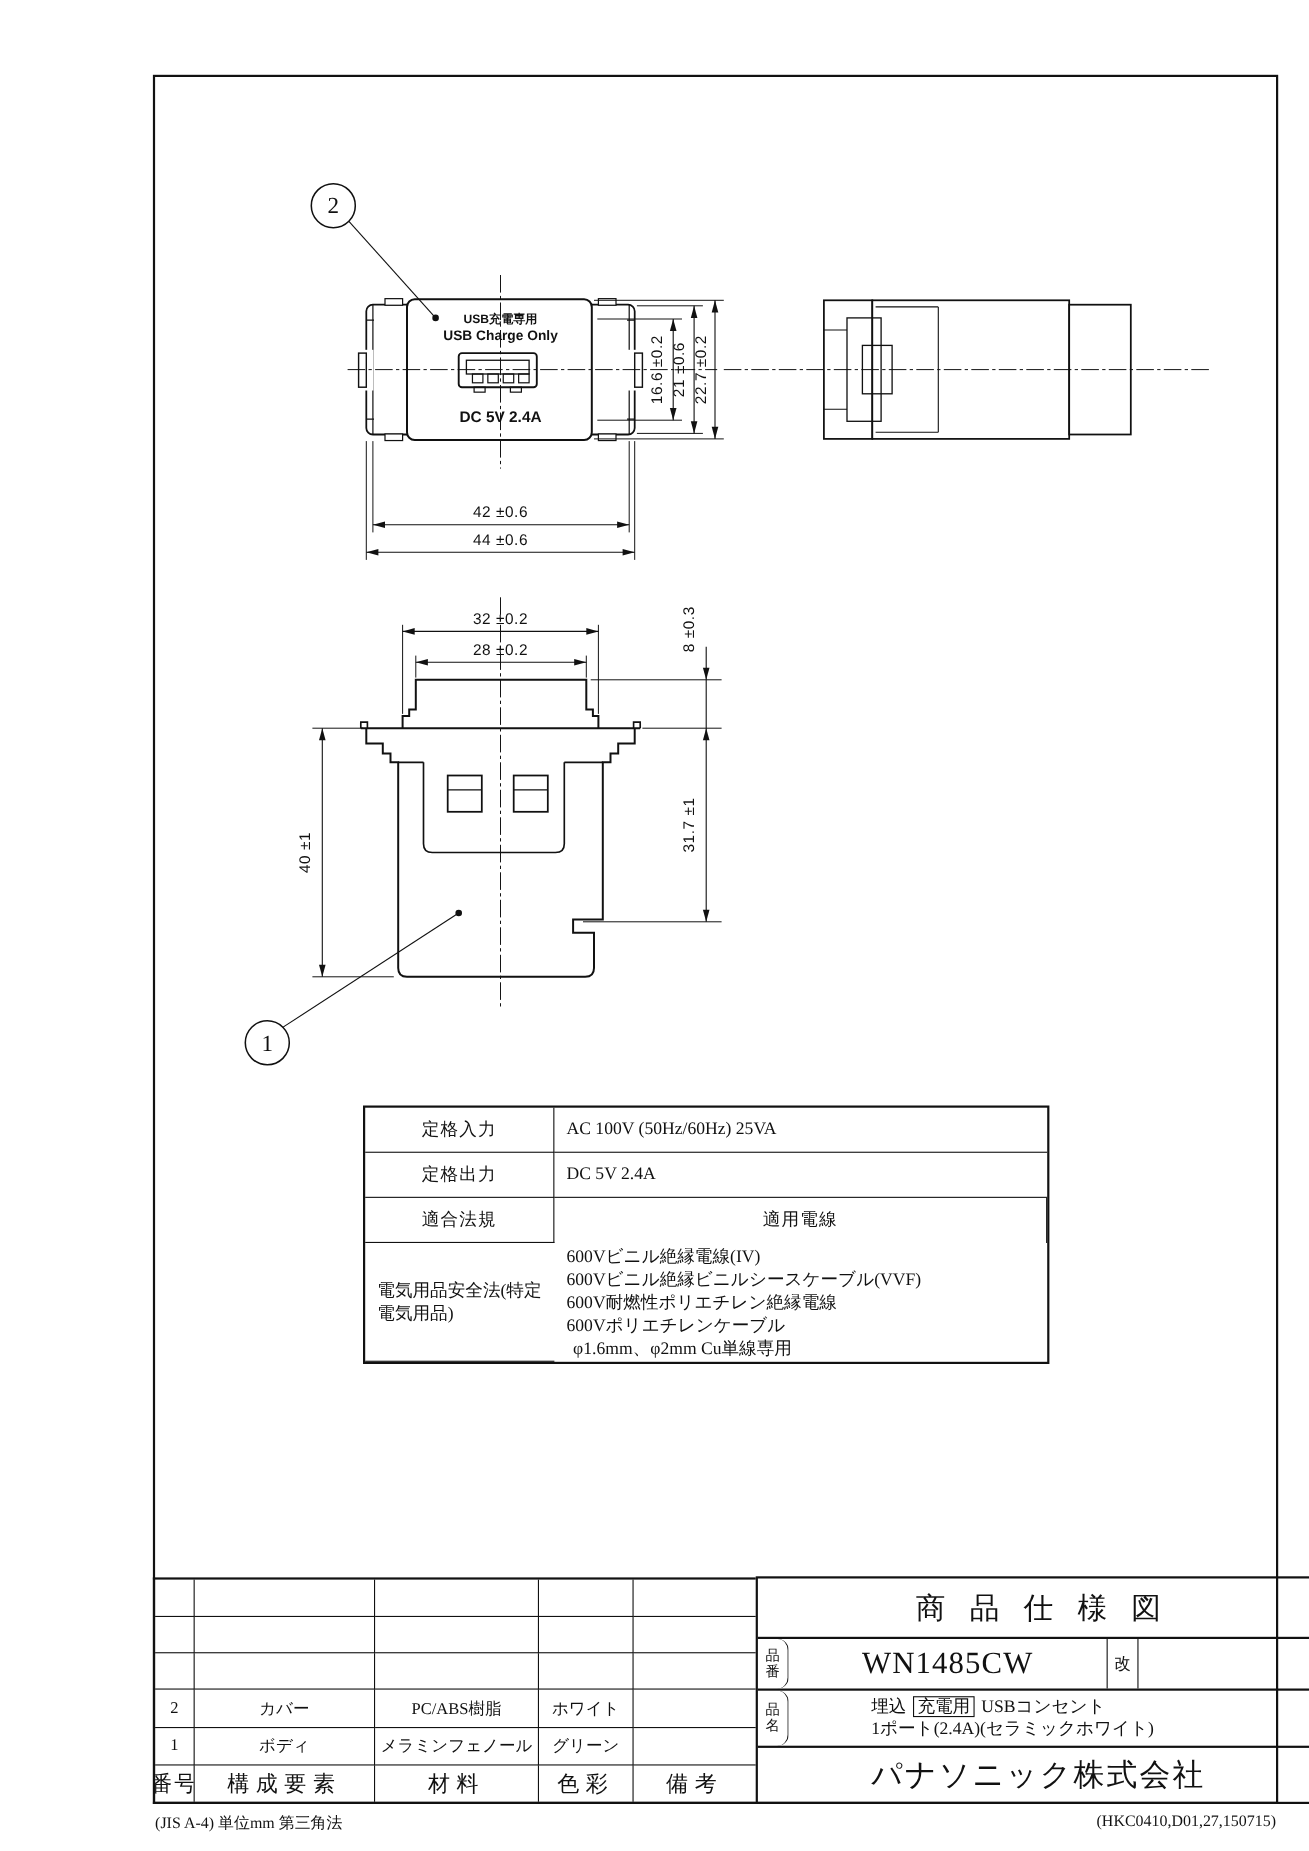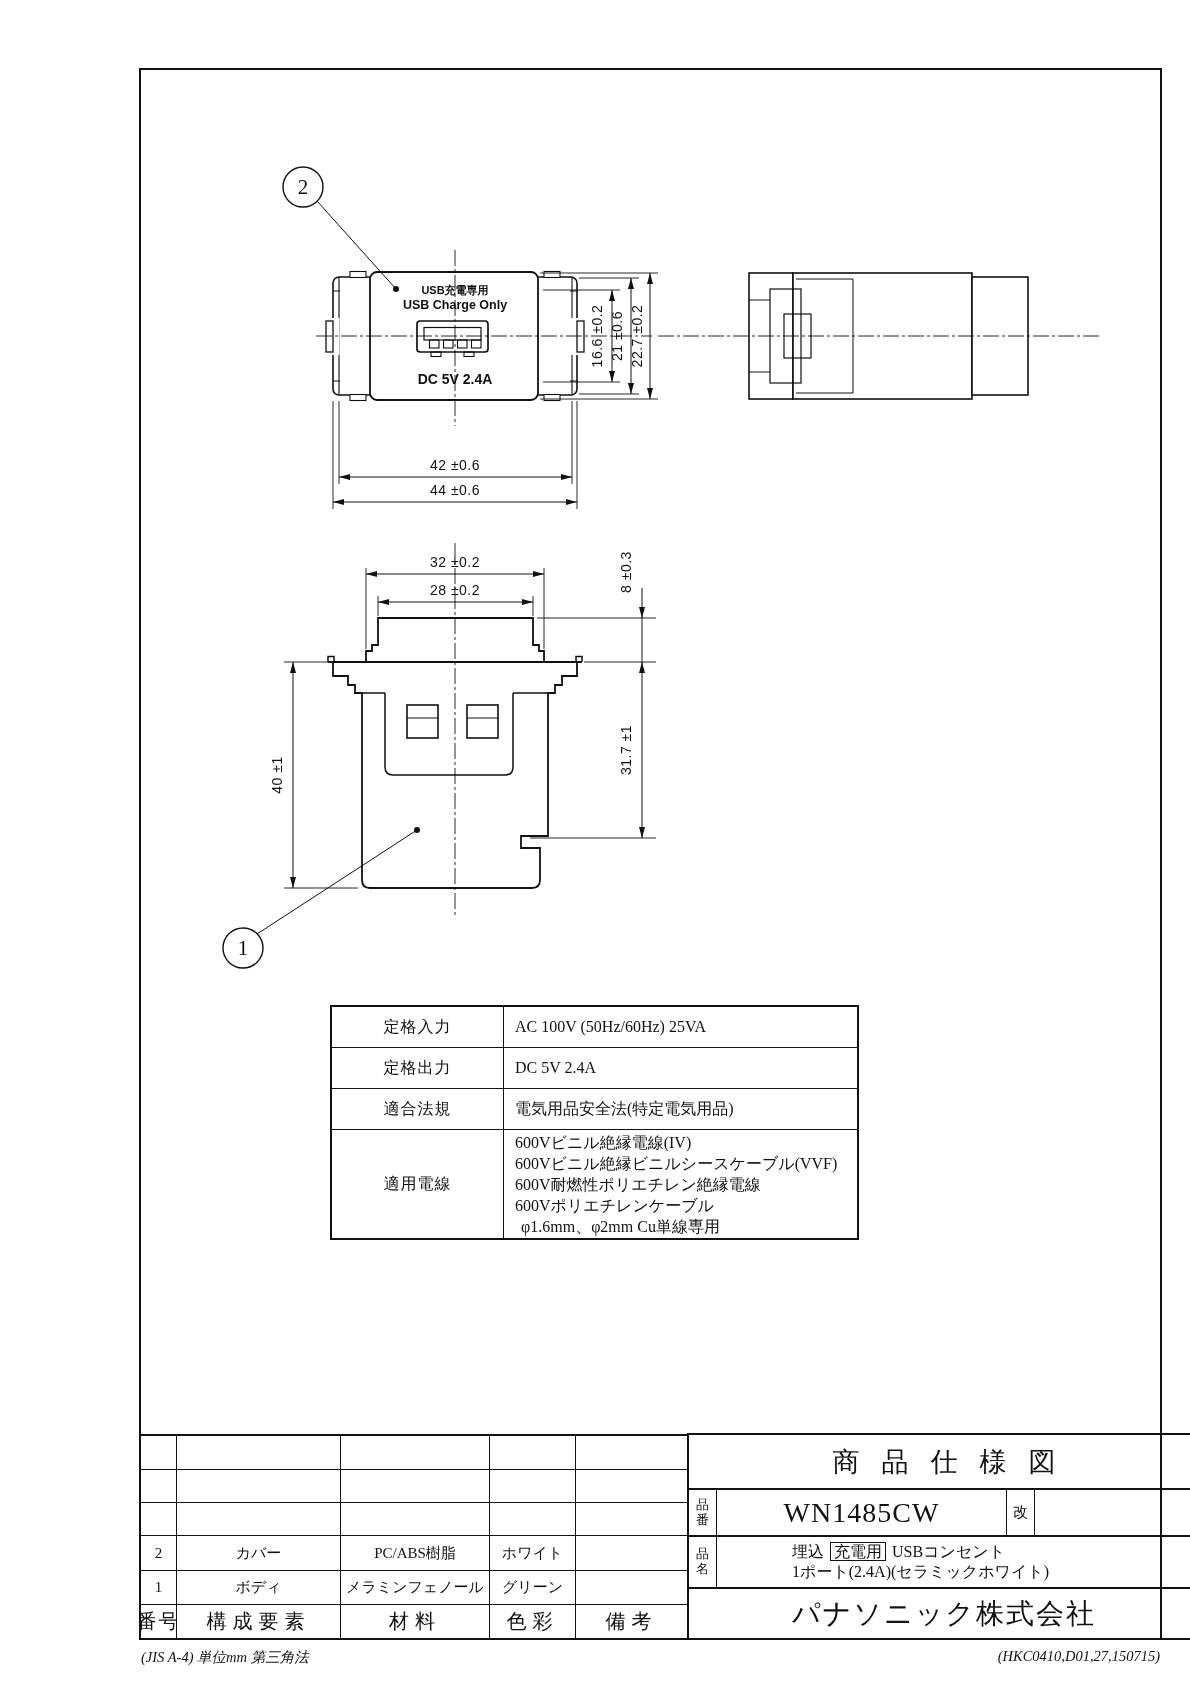--- a/index.html
+++ b/index.html
@@ -11,21 +11,21 @@
     border:2.5px solid #111;box-sizing:border-box;}
   svg{position:absolute;left:0;top:0;}
   svg text{fill:#111;}
   .dim-label{font-family:"Liberation Sans","DejaVu Sans",sans-serif;font-size:14px;letter-spacing:.5px;}
   .face-label-jp{font-family:"Liberation Sans","DejaVu Sans",sans-serif;font-size:11px;font-weight:bold;}
   .face-label-en{font-family:"Liberation Sans","DejaVu Sans",sans-serif;font-size:12.5px;font-weight:bold;}
   .face-label-rating{font-family:"Liberation Sans","DejaVu Sans",sans-serif;font-size:14px;font-weight:bold;}
   .callout-num{font-size:21px;font-family:"Liberation Serif","DejaVu Serif",serif;}
 
   
-  .spec-table{position:absolute;left:330px;top:1005px;width:529px;height:235px;
+  .spec-table{position:absolute;left:330px;top:1005px;width:624px;height:235px;
     border:2px solid #111;box-sizing:border-box;display:grid;
     grid-template-columns:172px 1fr;grid-template-rows:41px 41px 41px 1fr;font-size:16px;}
   .spec-table .cell{border-right:1.5px solid #111;border-bottom:1.5px solid #111;
     display:flex;align-items:center;box-sizing:border-box;}
   .spec-table .cell.last-row{border-bottom:none;}
   .spec-table .cell.val{border-right:none;padding-left:11px;}
   .spec-table .lbl{justify-content:center;letter-spacing:1px;}
   .spec-lines{line-height:21px;}
   .spec-lines div:nth-child(5){text-indent:6px;}
 
@@ -42,31 +42,31 @@
   .parts-table .hdr.tight{letter-spacing:2px;}
 
   
   .title-block{position:absolute;left:687px;top:1433px;width:514px;height:207px;
     border:2px solid #111;box-sizing:border-box;display:grid;grid-template-rows:55px 47px 52px 1fr;}
   .tb-row{border-bottom:2px solid #111;display:flex;box-sizing:border-box;}
   .tb-row.last{border-bottom:none;}
   .tb-title{align-items:center;justify-content:center;font-size:27px;letter-spacing:22px;text-indent:22px;}
   .tb-vlabel{width:28px;border-right:1.5px solid #111;box-sizing:border-box;
     display:flex;align-items:center;justify-content:center;font-size:13px;line-height:1.15;
-    word-break:break-all;text-align:right;padding:0 8px;}
+    word-break:break-all;text-align:right;padding:0 8px;border-radius:10px;}
   .tb-partno-val{width:290px;border-right:1.5px solid #111;box-sizing:border-box;
     display:flex;align-items:center;justify-content:center;font-size:28px;letter-spacing:1px;}
   .tb-rev{width:28px;border-right:1.5px solid #111;box-sizing:border-box;
     display:flex;align-items:center;justify-content:center;font-size:15px;}
   .tb-partname-val{flex:1;display:flex;flex-direction:column;justify-content:center;
     font-size:16px;line-height:20px;padding-left:75px;}
   .boxed{border:1.3px solid #111;padding:0 3px;margin:12px 2px;}
   .tb-company{align-items:center;justify-content:center;font-size:28px;letter-spacing:2px;}
 
-  .footer-note{position:absolute;top:1648px;font-size:14.5px;font-style:italic;}
+  .footer-note{position:absolute;top:1648px;font-size:14.5px;}
   .footer-note.left{left:141px;}
   .footer-note.right{right:30px;}
 </style>
 </head>
 <body>
 
 <div class="sheet">
 
   <div class="frame"></div>
 
@@ -208,22 +208,22 @@
     </g>
     <text class="callout-num" x="243" y="955" text-anchor="middle">1</text>
   </svg>
 
   <div class="spec-table">
     <div class="cell lbl">定格入力</div>
     <div class="cell val">AC 100V (50Hz/60Hz) 25VA</div>
     <div class="cell lbl">定格出力</div>
     <div class="cell val">DC 5V 2.4A</div>
     <div class="cell lbl">適合法規</div>
+    <div class="cell lbl last-row">適用電線</div>
     <div class="cell val">電気用品安全法(特定電気用品)</div>
-    <div class="cell lbl last-row">適用電線</div>
     <div class="cell val last-row">
       <div class="spec-lines">
         <div>600Vビニル絶縁電線(IV)</div>
         <div>600Vビニル絶縁ビニルシースケーブル(VVF)</div>
         <div>600V耐燃性ポリエチレン絶縁電線</div>
         <div>600Vポリエチレンケーブル</div>
         <div>φ1.6mm、φ2mm  Cu単線専用</div>
       </div>
     </div>
   </div>

